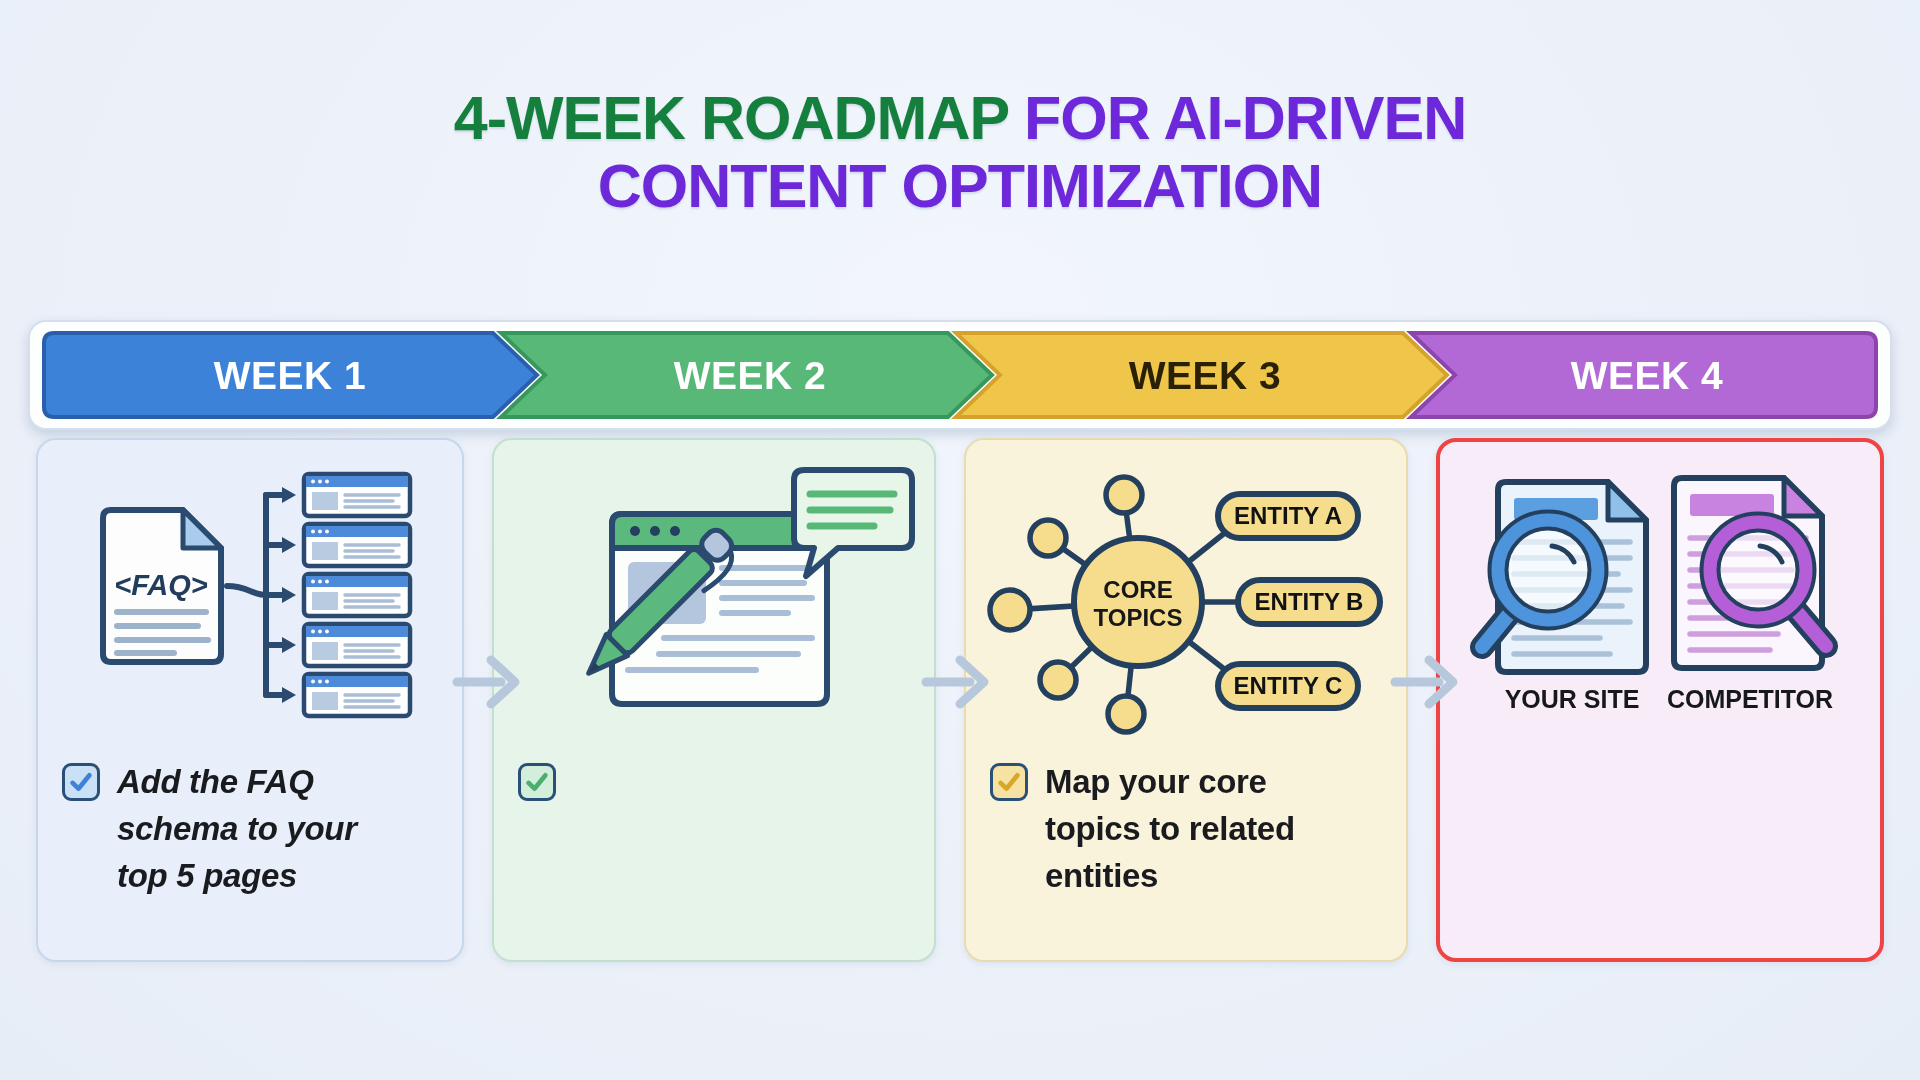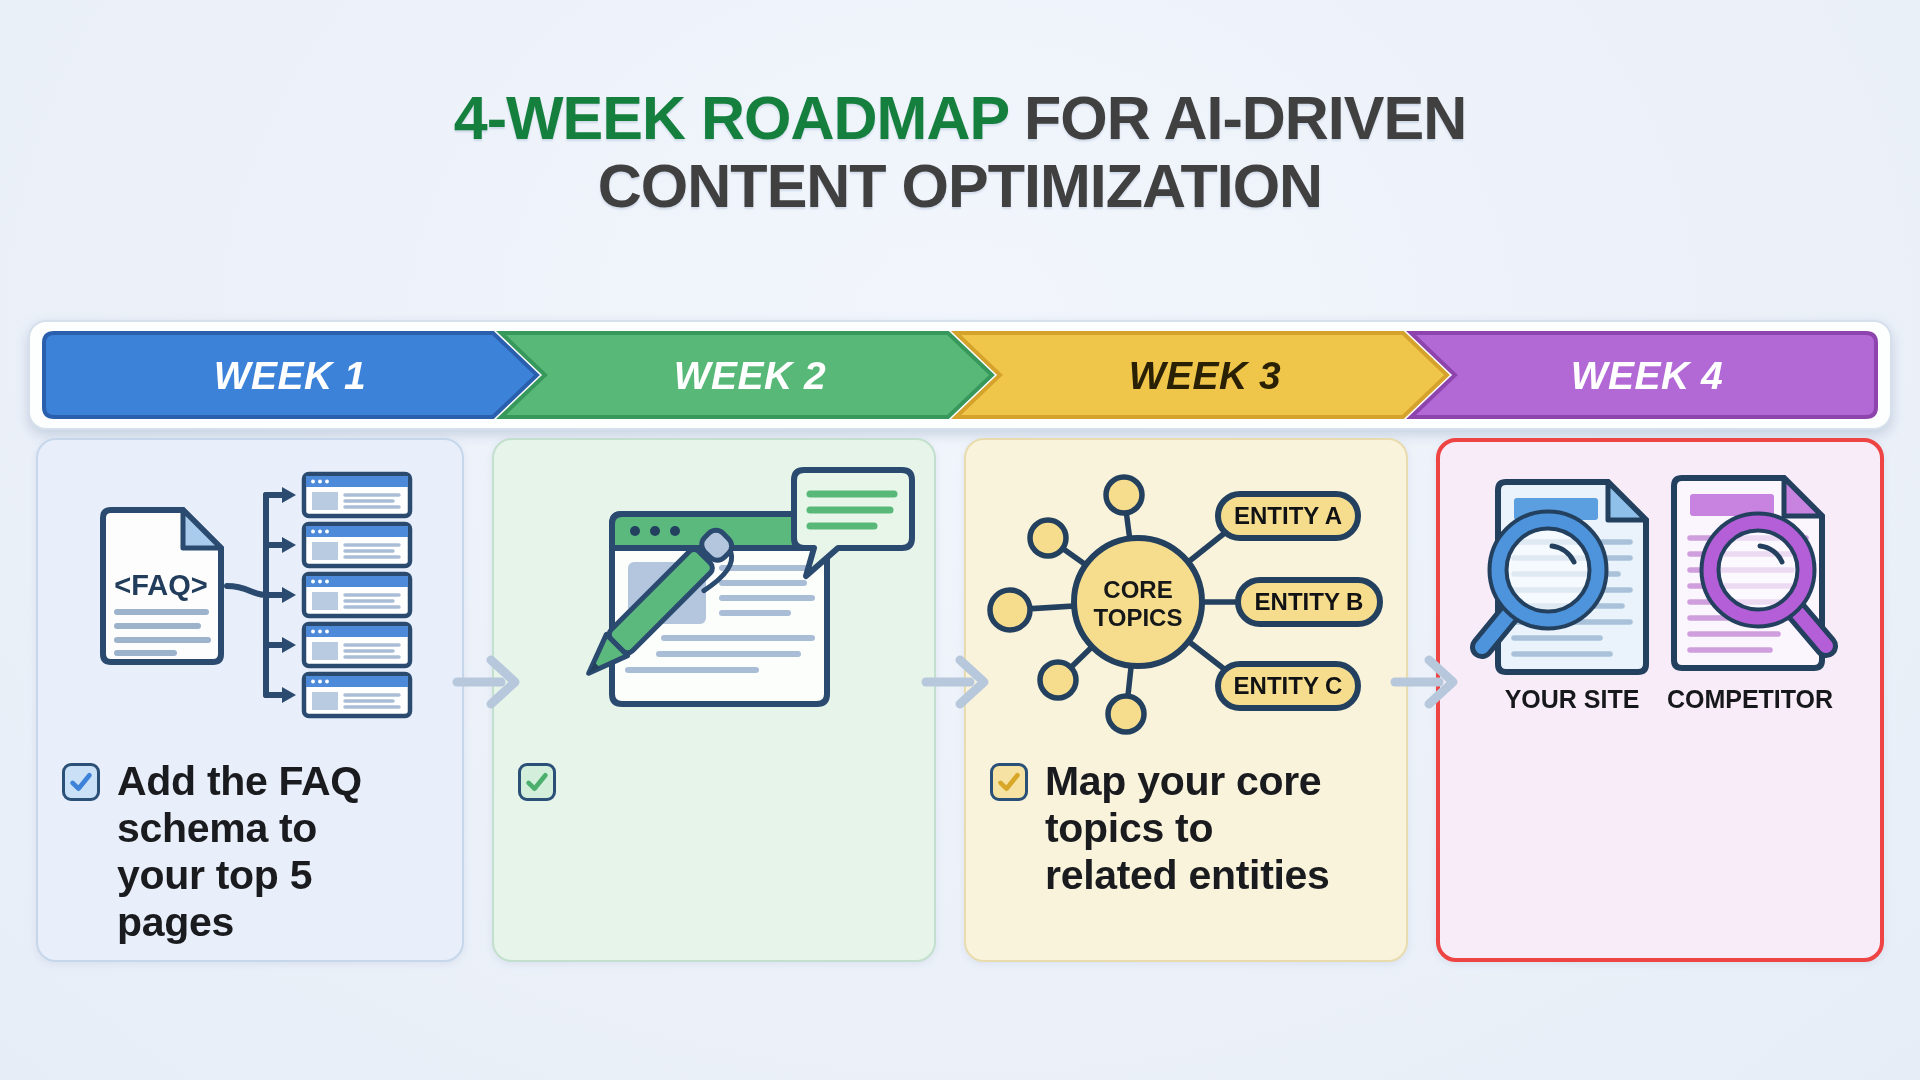--- a/index.html
+++ b/index.html
@@ -10,56 +10,55 @@
     -webkit-font-smoothing:antialiased;
   }
   
   .title-block{padding-top:84px;text-align:center;}
   .title-block h1{
     margin:0;font-size:61px;line-height:68px;font-weight:800;
     letter-spacing:-1px;color:#1e3f70;
     text-shadow:0 2px 2px rgba(150,170,200,.35);
   }
   .t-blue{color:#15803d;}
-  .t-navy{color:#404040;}
+  .t-navy{color:#6d28d9;}
   
   .bar{
     position:relative;margin:100px 28px 0;height:110px;
     background:#fdfefe;border:2px solid #d5e0ec;border-radius:18px;
     box-shadow:0 5px 12px rgba(110,135,170,.30), inset 0 1px 0 #ffffff;
     box-sizing:border-box;
-    font-style:italic;
   }
   .bar svg{position:absolute;left:8px;top:5px;}
   .bar text{font-family:"Liberation Sans",sans-serif;font-size:39px;font-weight:800;letter-spacing:.5px;}
   .seg{stroke-width:4;}
   .seg1{stroke:#2a5fae;}
   .seg2{stroke:#37985c;}
   .seg3{stroke:#d5a22b;}
   .seg4{stroke:#8e44ad;}
   
   .cols{
     position:relative;margin:8px 36px 0;height:524px;
     display:grid;grid-template-columns:repeat(4,1fr);gap:28px;
   }
   .col{
     border-radius:20px;box-sizing:border-box;
     box-shadow:0 2px 7px rgba(140,160,195,.18);
     display:flex;flex-direction:column;
   }
-  .col1{background:#e8effa;border:2px solid #c6d7ec;}
+  .col1{background:#e8effa;border:2px solid #c6d7ec;font-style:italic;}
   .col2{background:#e7f4ea;border:2px solid #c3dfcd;}
   .col3{background:#faf3dc;border:2px solid #e8dcae;}
   .col4{background:#f7ecf8;border:4px solid #ef4444;}
   .icon-wrap{height:300px;margin-top:12px;display:flex;justify-content:center;align-items:flex-start;}
   .task{display:flex;align-items:flex-start;gap:17px;padding:6px 20px 0 24px;}
   .checkbox{flex:0 0 auto;width:38px;height:38px;border:3.5px solid #2a5078;border-radius:9px;
     box-sizing:border-box;margin-top:5px;display:flex;align-items:center;justify-content:center;}
   .cb1{background:#c9e0f6;} .cb2{background:#d3eeda;} .cb3{background:#f6e3a4;} .cb4{background:#e4ccf2;}
-  .task p{margin:0;max-width:286px;font-size:41px;line-height:47px;font-weight:700;
+  .task p{margin:0;max-width:286px;font-size:33px;line-height:47px;font-weight:700;
     color:#1a1b1e;letter-spacing:-.3px;}
   .gap-arrow{position:absolute;top:213px;width:84px;height:62px;}
   
   .nv{stroke:#2b4a70;} .nofill{fill:none;}
 </style>
 </head>
 <body>
 
 <div class="title-block">
   <h1>

